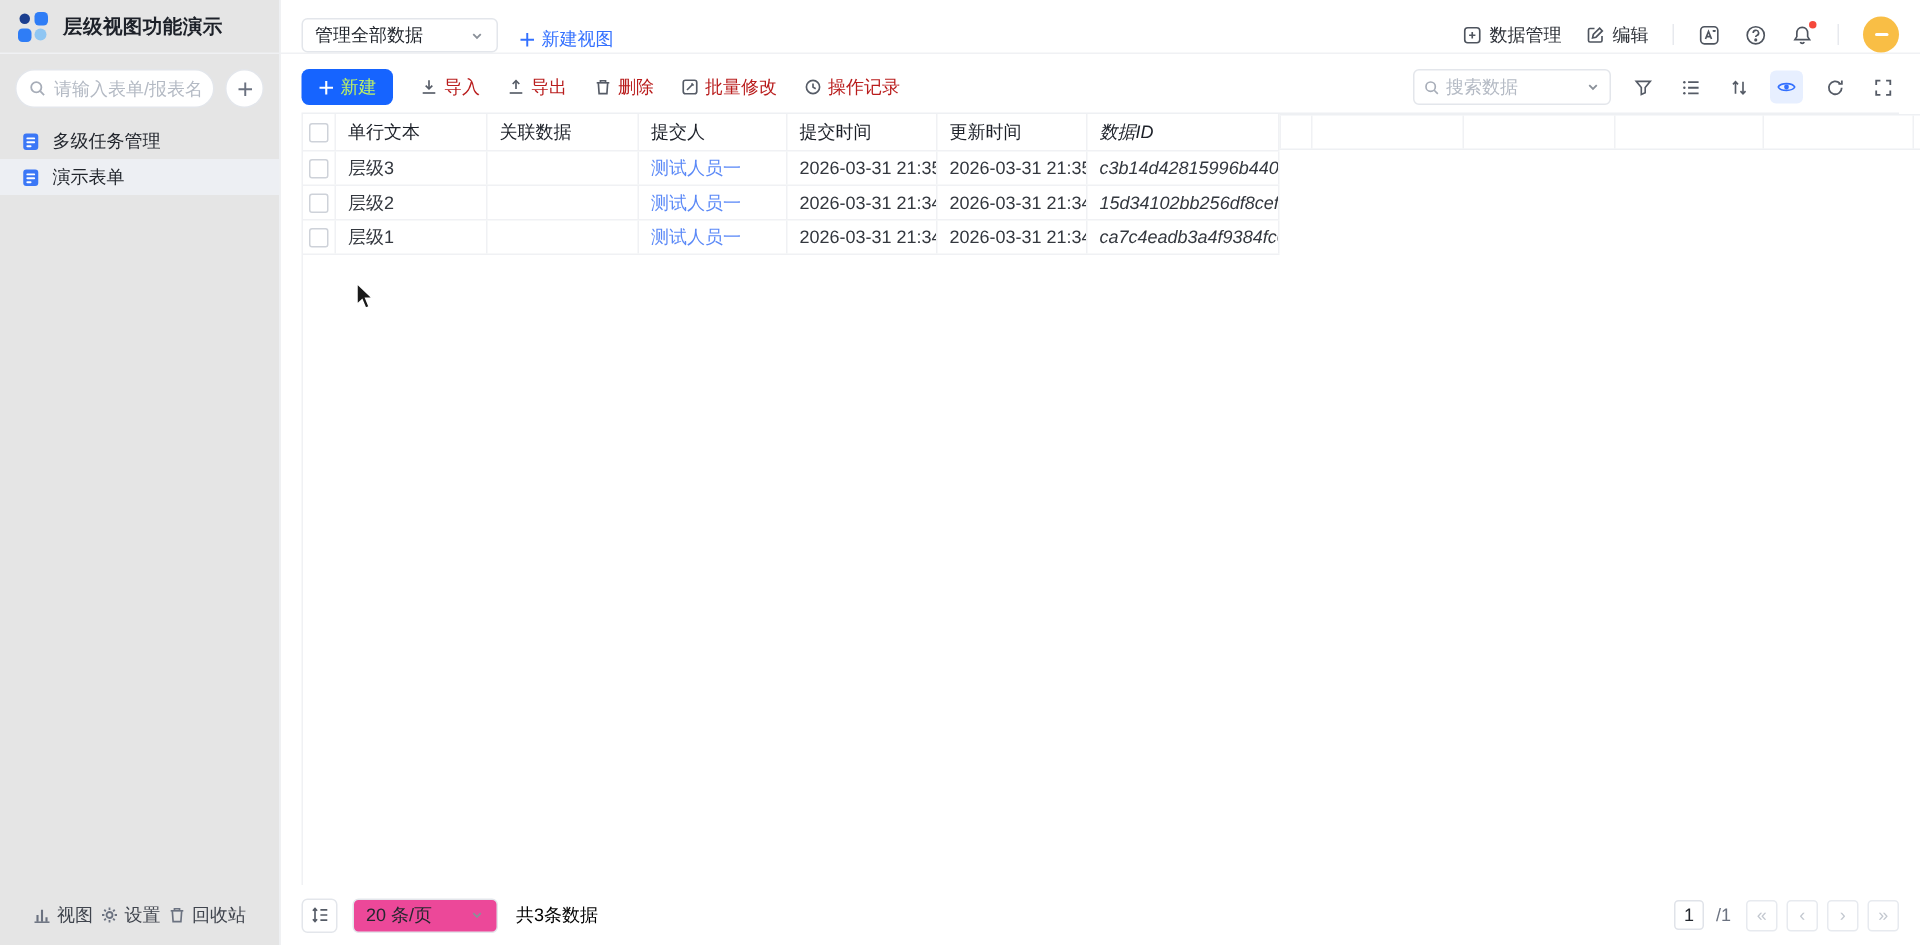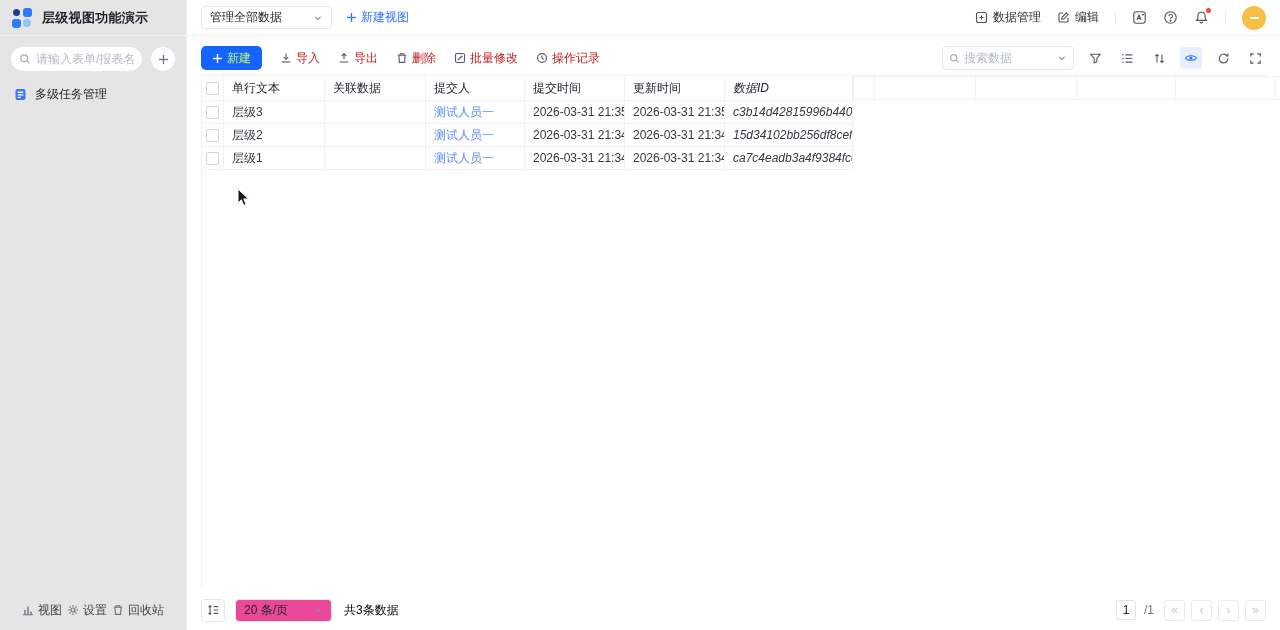--- a/index.html
+++ b/index.html
@@ -22,21 +22,21 @@
   .search-pill input::placeholder { color:#b4bac4; }
   .round-add { width:26px; min-width:26px; height:26px; border:1px solid #e3e6eb; border-radius:50%; display:flex; align-items:center; justify-content:center; color:#6b7280; font-size:14px; background:#fff; cursor:pointer; }
   .menu { margin-top:4px; }
   .menu-item { height:24px; display:flex; align-items:center; gap:8px; padding:0 14px; cursor:pointer; color:#23272e; }
   .menu-item.active { background:#edeff3; }
   .side-footer { margin-top:auto; height:40px; display:flex; align-items:center; justify-content:space-between; padding:0 22px; color:#40454e; }
   .sf-item { display:flex; align-items:center; gap:4px; cursor:pointer; }
 
   
   .main { flex:1; display:flex; flex-direction:column; min-width:0; }
-  .topbar { height:36px; border-bottom:1px solid #f0f1f4; display:flex; align-items:center; padding:0 14px; }
+  .topbar { height:36px; border-bottom:1px solid #f0f1f4; display:flex; align-items:flex-end; padding:0 14px; }
   .view-select { width:131px; height:23px; border:1px solid #e3e6eb; border-radius:4px; display:flex; align-items:center; justify-content:space-between; padding:0 8px; cursor:pointer; color:#23272e; background:#fff; }
   .new-view { display:flex; align-items:center; gap:4px; color:#3370ff; margin-left:14px; cursor:pointer; }
   .top-right { margin-left:auto; display:flex; align-items:center; gap:16px; }
   .tr-item { display:flex; align-items:center; gap:5px; color:#2b2f36; cursor:pointer; }
   .v-div { width:1px; height:14px; background:#e7e9ee; }
   .icon-btn { display:flex; align-items:center; justify-content:center; cursor:pointer; color:#4e545e; position:relative; }
   .bell-dot { position:absolute; top:-2px; right:-2px; width:5px; height:5px; border-radius:50%; background:#f5483b; }
   .avatar { width:24px; height:24px; border-radius:50%; background:#f9be45; display:flex; align-items:center; justify-content:center; cursor:pointer; }
   .avatar i { display:block; width:9px; height:2px; background:#fff; border-radius:1px; }
 
@@ -123,20 +123,31 @@
         <span>
           <svg width="13" height="13" viewBox="0 0 13 13">
               <rect x="1.5" y="1" width="10" height="11" rx="2" fill="#3b77f6"></rect>
               <rect x="3.6" y="3.6" width="5.8" height="1.3" rx=".6" fill="#fff"></rect>
               <rect x="3.6" y="6.2" width="5.8" height="1.3" rx=".6" fill="#fff"></rect>
               <rect x="3.6" y="8.8" width="3.4" height="1.3" rx=".6" fill="#fff"></rect>
             </svg>
         </span>
         <span>多级任务管理</span>
       </div>
+      <div class="menu-item active">
+        <span>
+          <svg width="13" height="13" viewBox="0 0 13 13">
+              <rect x="1.5" y="1" width="10" height="11" rx="2" fill="#3b77f6"></rect>
+              <rect x="3.6" y="3.6" width="5.8" height="1.3" rx=".6" fill="#fff"></rect>
+              <rect x="3.6" y="6.2" width="5.8" height="1.3" rx=".6" fill="#fff"></rect>
+              <rect x="3.6" y="8.8" width="3.4" height="1.3" rx=".6" fill="#fff"></rect>
+            </svg>
+        </span>
+        <span>演示表单</span>
+      </div>
     </nav>
 
     <div class="side-footer">
       <div class="sf-item">
         <span>
           <svg width="12" height="12" viewBox="0 0 12 12" stroke="#6b7280" stroke-width="1.4" fill="none">
               <line x1="3" y1="10.5" x2="3" y2="6"></line>
               <line x1="6" y1="10.5" x2="6" y2="2.5"></line>
               <line x1="9" y1="10.5" x2="9" y2="7.5"></line>
               <line x1="1" y1="10.8" x2="11" y2="10.8" stroke-width="1"></line>

